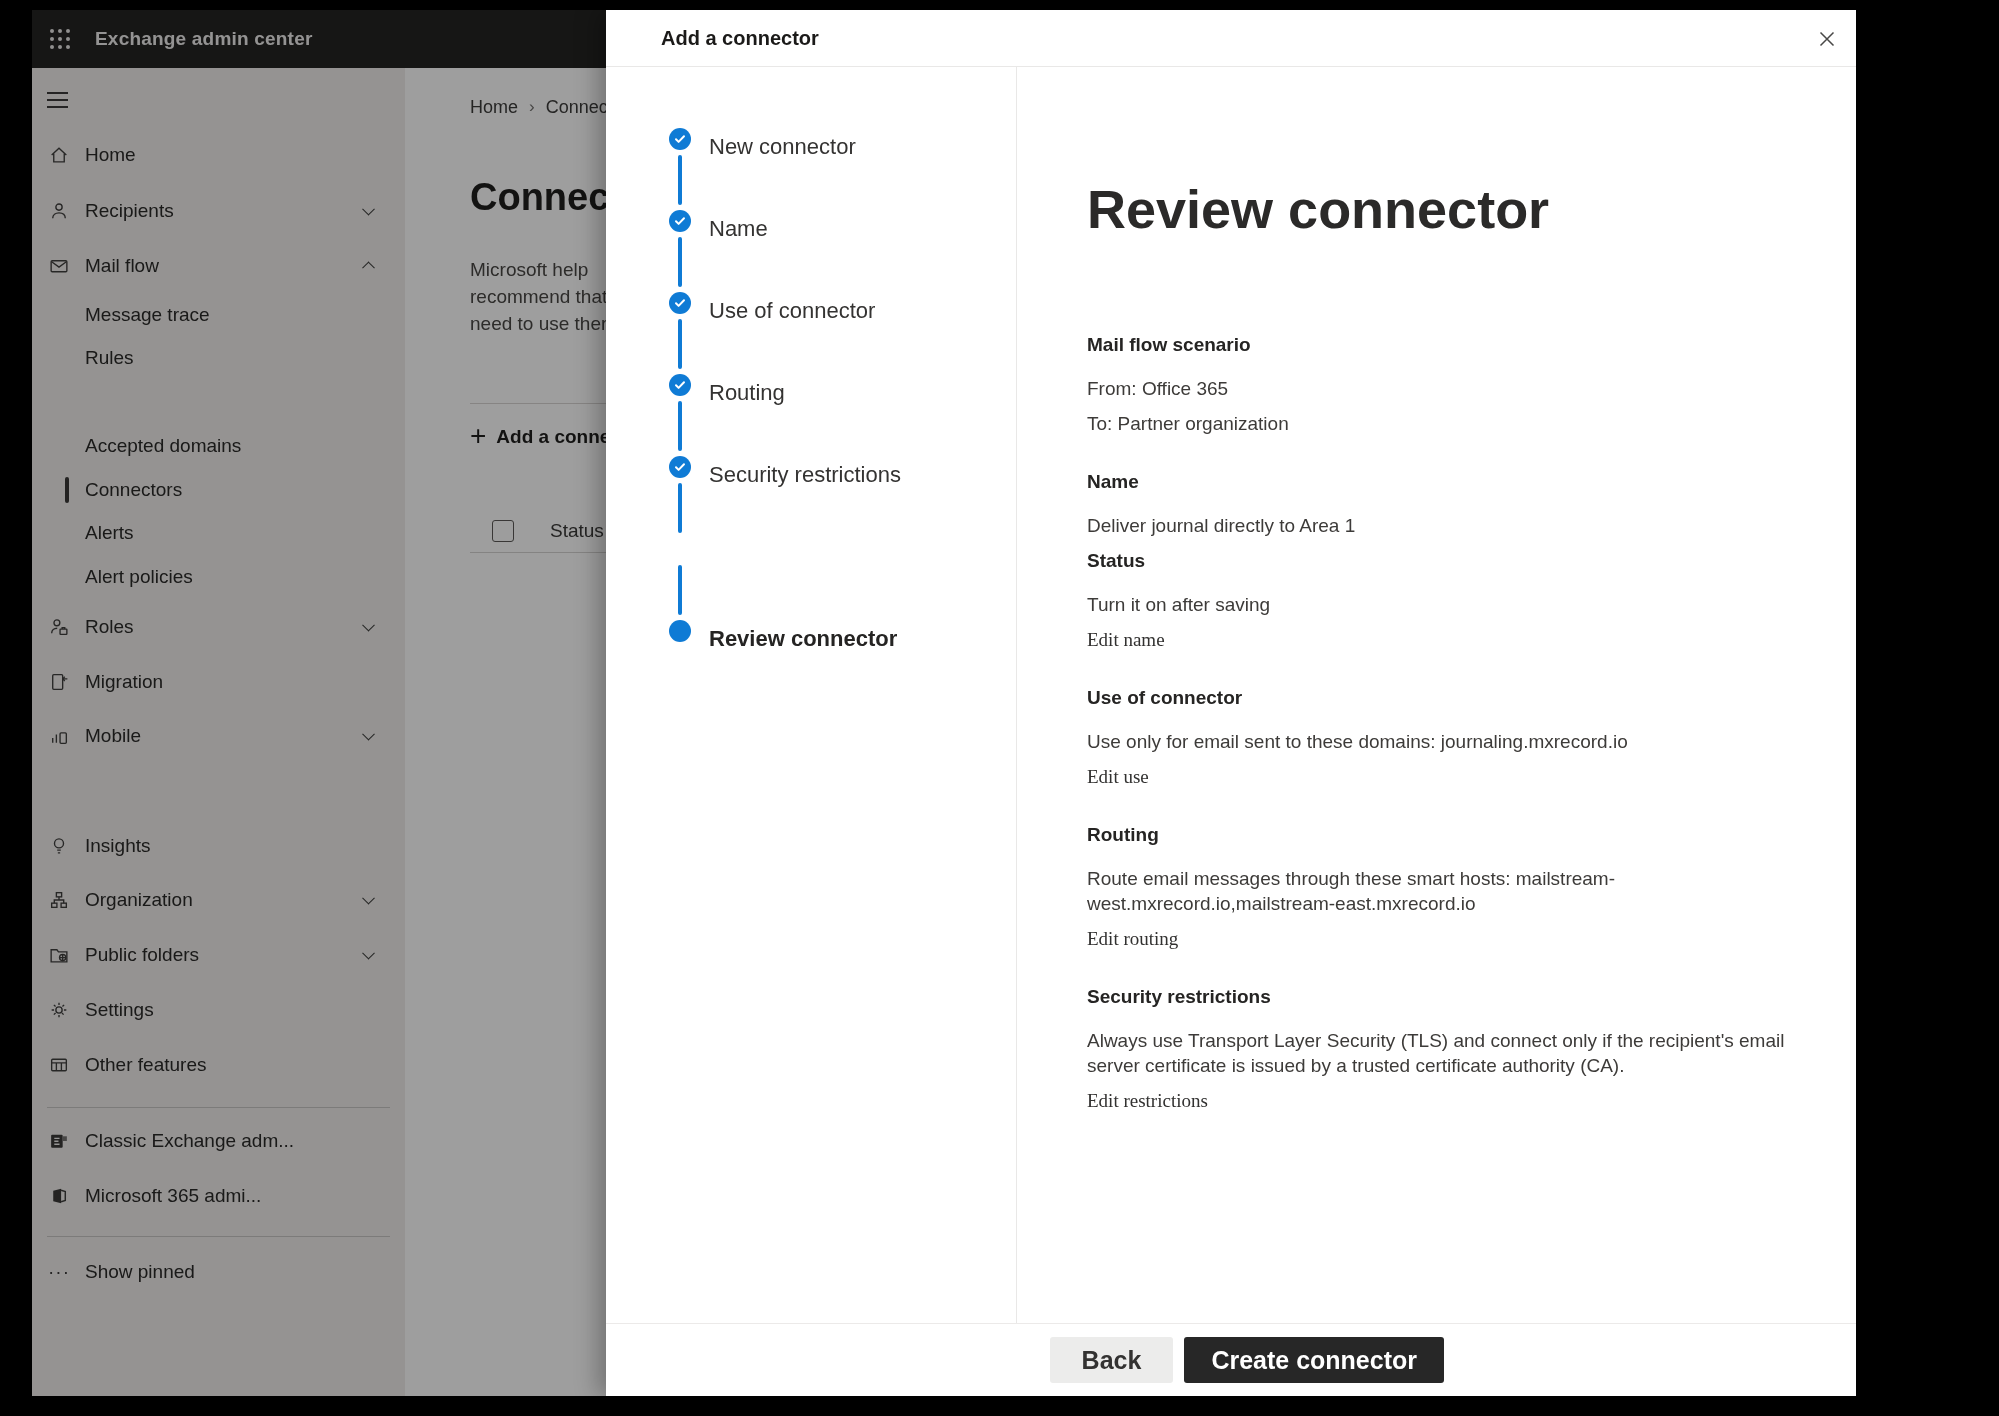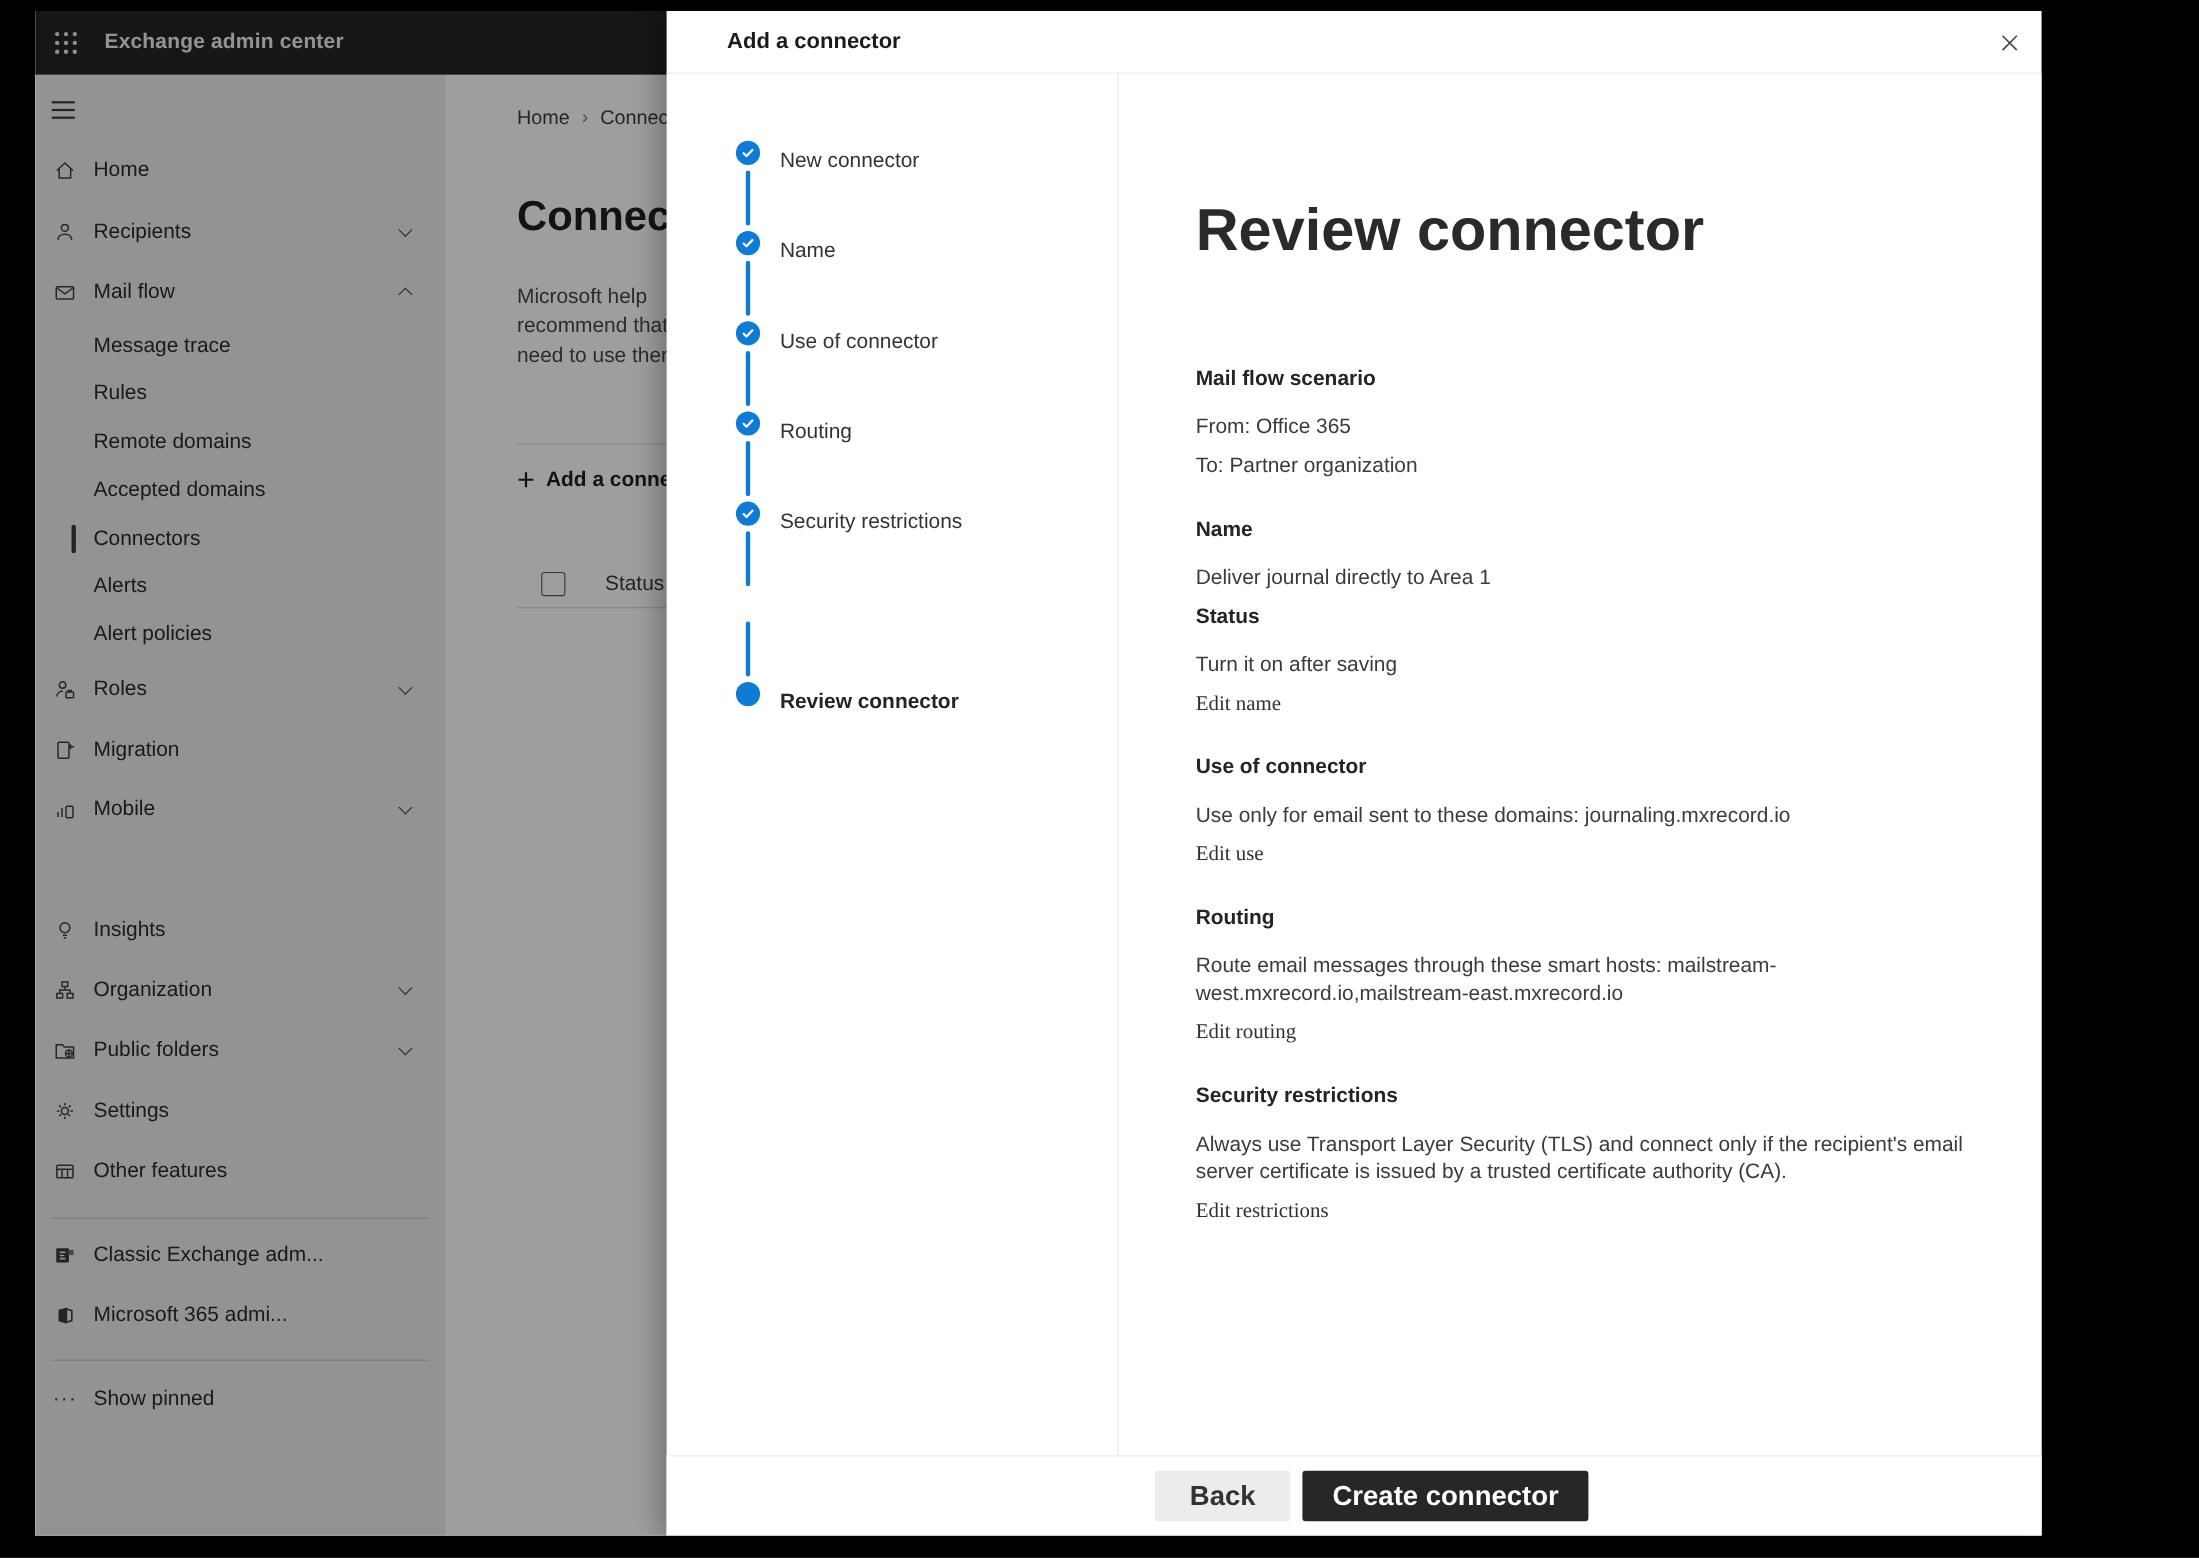--- a/index.html
+++ b/index.html
@@ -48,21 +48,21 @@
   .m-header{position:absolute;left:0;top:0;right:0;height:57px;border-bottom:1px solid #e9e8e7;}
   .m-title{position:absolute;left:55px;top:0;height:57px;display:flex;align-items:center;font-size:20px;font-weight:700;color:#1b1a19;}
   .m-close{position:absolute;right:12px;top:12px;width:34px;height:34px;display:flex;align-items:center;justify-content:center;cursor:pointer;}
   .m-body{position:absolute;left:0;top:57px;right:0;bottom:73px;display:flex;}
   .m-footer{position:absolute;left:0;bottom:0;right:0;height:73px;border-top:1px solid #eceae9;display:flex;align-items:center;justify-content:flex-end;gap:11px;padding-right:412px;background:#fff;}
 
   
   .stepper{position:relative;width:411px;border-right:1px solid #e9e8e7;flex:none;}
   .step{position:absolute;left:0;right:0;height:40px;display:flex;align-items:center;padding-left:63px;cursor:pointer;}
   .step-dot{width:22px;height:22px;border-radius:50%;background:#0f7bd5;flex:none;display:flex;align-items:center;justify-content:center;}
-  .step-label{margin-left:18px;font-size:19px;color:#343332;white-space:nowrap;margin-top:16px;}
+  .step-label{margin-left:18px;font-size:22px;color:#343332;white-space:nowrap;margin-top:16px;}
   .step.active .step-label{font-weight:700;color:#252423;}
   .seg{position:absolute;left:72px;width:4px;height:50px;background:#0f7bd5;border-radius:2px;}
 
   
   .m-content{flex:1;padding:107px 40px 0 70px;overflow:hidden;}
   .review-h{font-size:54px;line-height:70px;font-weight:700;color:#2b2a29;margin:0 0 88px 0;}
   .sec{max-width:790px;margin:0 0 33px 0;}
   .sec.tight{margin-bottom:8px;}
   .sec-title{font-size:19px;line-height:25px;font-weight:700;color:#252423;margin:0 0 19px 0;}
   .sec-line{font-size:19px;line-height:25px;color:#3d3b39;margin:0 0 10px 0;}
@@ -130,23 +130,20 @@
           </span>
       <span class="nav-label">Mail flow</span>
       <span class="chev up"></span>
     </div>
     <div class="nav-row" style="top:227px">
       <span class="nav-label">Message trace</span>
     </div>
     <div class="nav-row" style="top:270px">
       <span class="nav-label">Rules</span>
     </div>
-    <div class="nav-row" style="top:314px">
-      <span class="nav-label">Remote domains</span>
-    </div>
     <div class="nav-row" style="top:358px">
       <span class="nav-label">Accepted domains</span>
     </div>
     <div class="nav-row" style="top:402px">
       <span class="sel-bar"></span>
       <span class="nav-label">Connectors</span>
     </div>
     <div class="nav-row" style="top:445px">
       <span class="nav-label">Alerts</span>
     </div>

